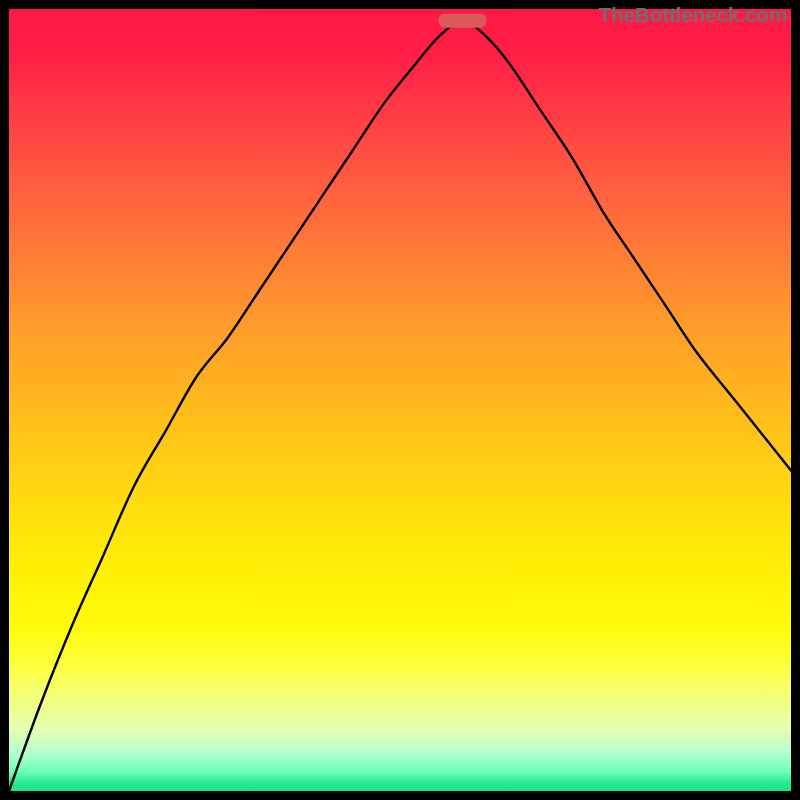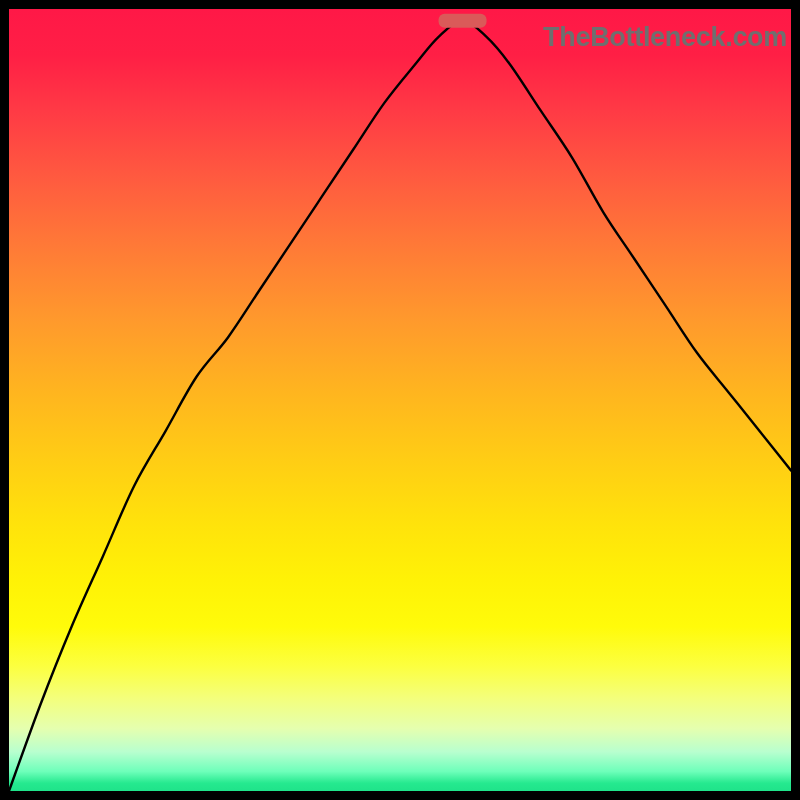--- a/index.html
+++ b/index.html
@@ -50,25 +50,24 @@
     left: 0;
     top: 0;
     width: 782px;
     height: 782px;
   }
   .watermark {
     position: absolute;
     top: -6px;
     right: 4px;
     font-family: Arial, Helvetica, sans-serif;
-    font-size: 27px;
+    font-size: 21px;
     font-weight: bold;
     color: #6f6f6f;
     letter-spacing: -0.3px;
-    margin-top: 19px;
   }
   .curve {
     fill: none;
     stroke: #000;
     stroke-width: 2.4;
     stroke-linecap: round;
     stroke-linejoin: round;
   }
   .minmarker {
     fill: #da5a59;

